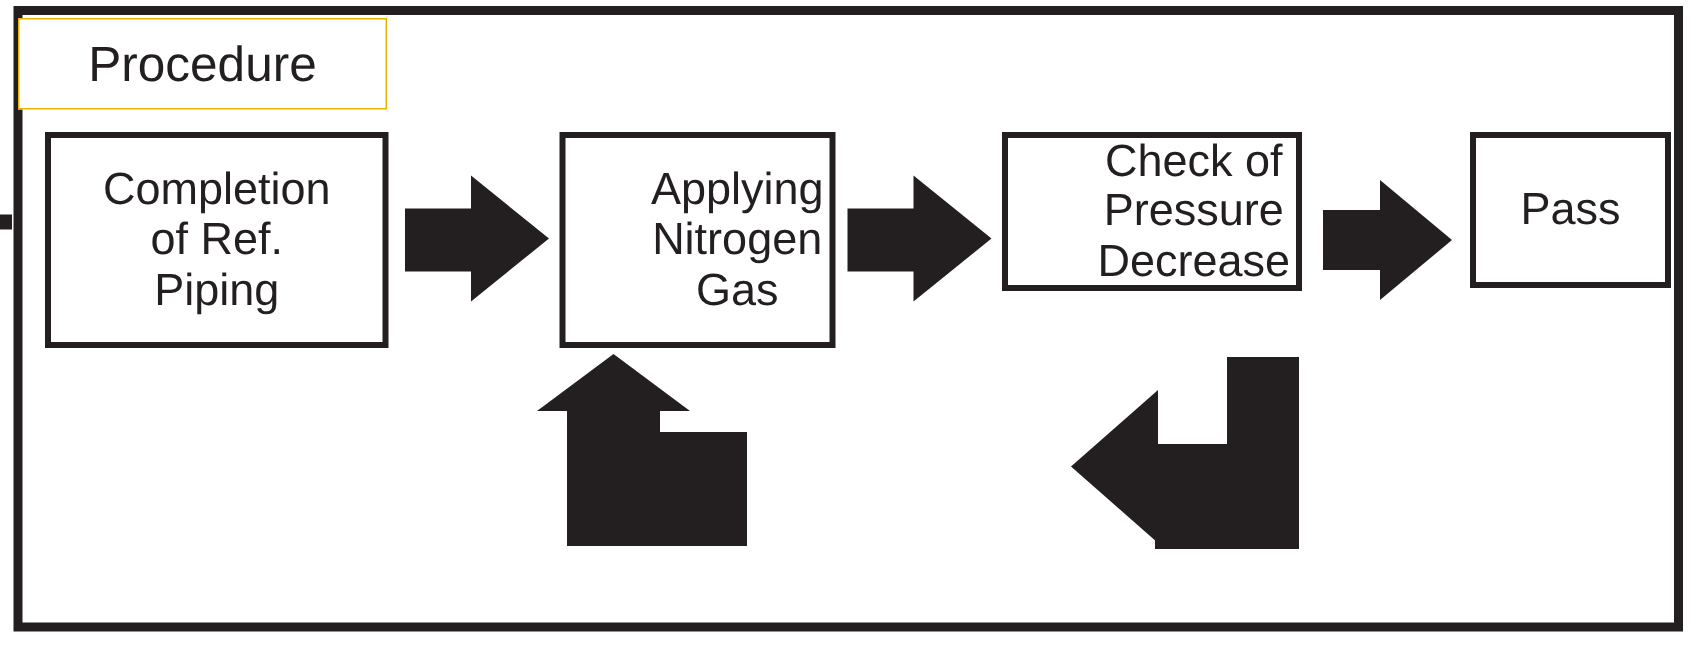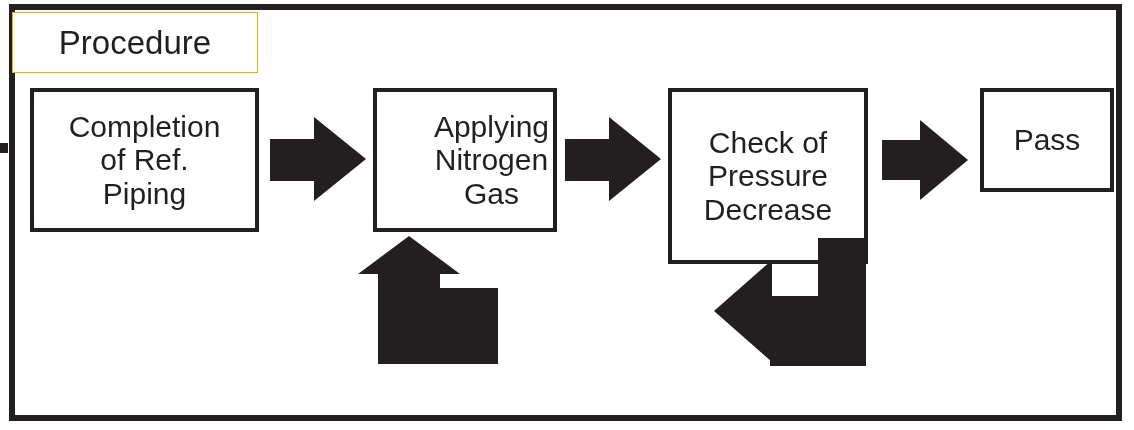--- a/index.html
+++ b/index.html
@@ -70,21 +70,21 @@
     text-align: center;
   }
   .node .txt {
     font-size: 30px;
     line-height: 1.12;
     color: #231f20;
     padding: 0 4px;
   }
   #node-completion { left: 30px;  top: 88px;  width: 229px; height: 144px; }
   #node-nitrogen   { left: 373px; top: 88px;  width: 184px; height: 144px; justify-content: flex-end; }
-  #node-check      { left: 668px; top: 88px;  width: 200px; height: 176px; }
+  #node-check      { left: 668px; top: 88px;  width: 200px; height: 106px; justify-content: flex-end; }
   #node-pass       { left: 980px; top: 88px;  width: 134px; height: 104px; }
   #node-repair     { left: 492px; top: 266px; width: 231px; height: 142px; }
 
   
   .arrow-right {
     position: absolute;
     background: transparent;
   }
   .arrow-right .shaft {
     position: absolute;

